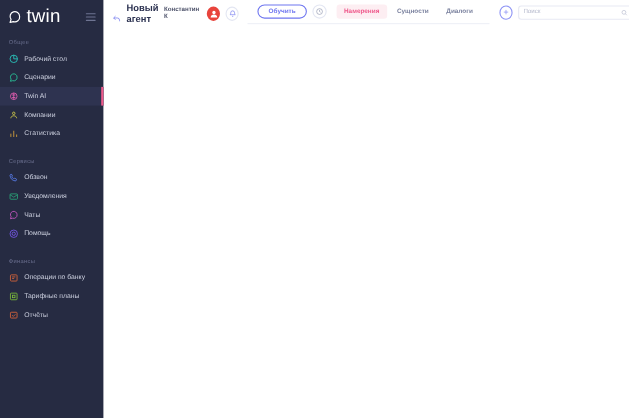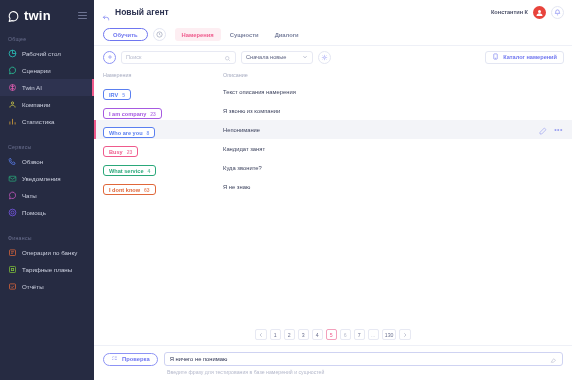--- a/index.html
+++ b/index.html
@@ -19,21 +19,21 @@
     position: relative;
     flex: 0 0 94px;
   }
   .brand {
     display: flex; align-items: center;
     height: 30px; padding: 0 7px;
     gap: 4px;
   }
   .brand-logo { width: 13px; height: 13px; flex: 0 0 13px; }
   .brand-name {
-    font-size: 13px; font-weight: 700; color: #ffffff;
+    font-size: 17px; font-weight: 400; color: #ffffff;
     letter-spacing: .2px;
   }
   .brand-burger {
     margin-left: auto; width: 9px; height: 9px;
     display: flex; flex-direction: column; justify-content: space-between;
     padding: 1px 0;
   }
   .brand-burger i { display: block; height: 1px; background: #6e7492; border-radius: 1px; }
 
   .nav-group { margin-top: 6px; }
@@ -48,21 +48,21 @@
     cursor: pointer; position: relative;
   }
   .nav-item.active { background: #2e3350; }
   .nav-item.active::after{
     content:""; position:absolute; right:0; top:0; bottom:0; width:2px;
     background:#ef5a8c;
   }
   .nav-ico { width: 9px; height: 9px; flex: 0 0 9px; display:block; }
 
   
-  .main { flex: 1; display: flex; flex-direction: column; background:#fff; min-width:0; }
+  .main { flex: 1; display: flex; background:#fff; min-width:0; }
 
   .topbar {
     height: 24px; display:flex; align-items:center;
     padding: 0 8px; gap:5px;
   }
   .back-ico{ width:8px; height:8px; flex:0 0 8px; }
   .page-title{ font-size:8.5px; font-weight:700; color:#2b3150; }
   .top-right{ margin-left:auto; display:flex; align-items:center; gap:5px; }
   .user-name{ font-size:5.6px; color:#4b5068; font-weight:600; }
   .avatar{

